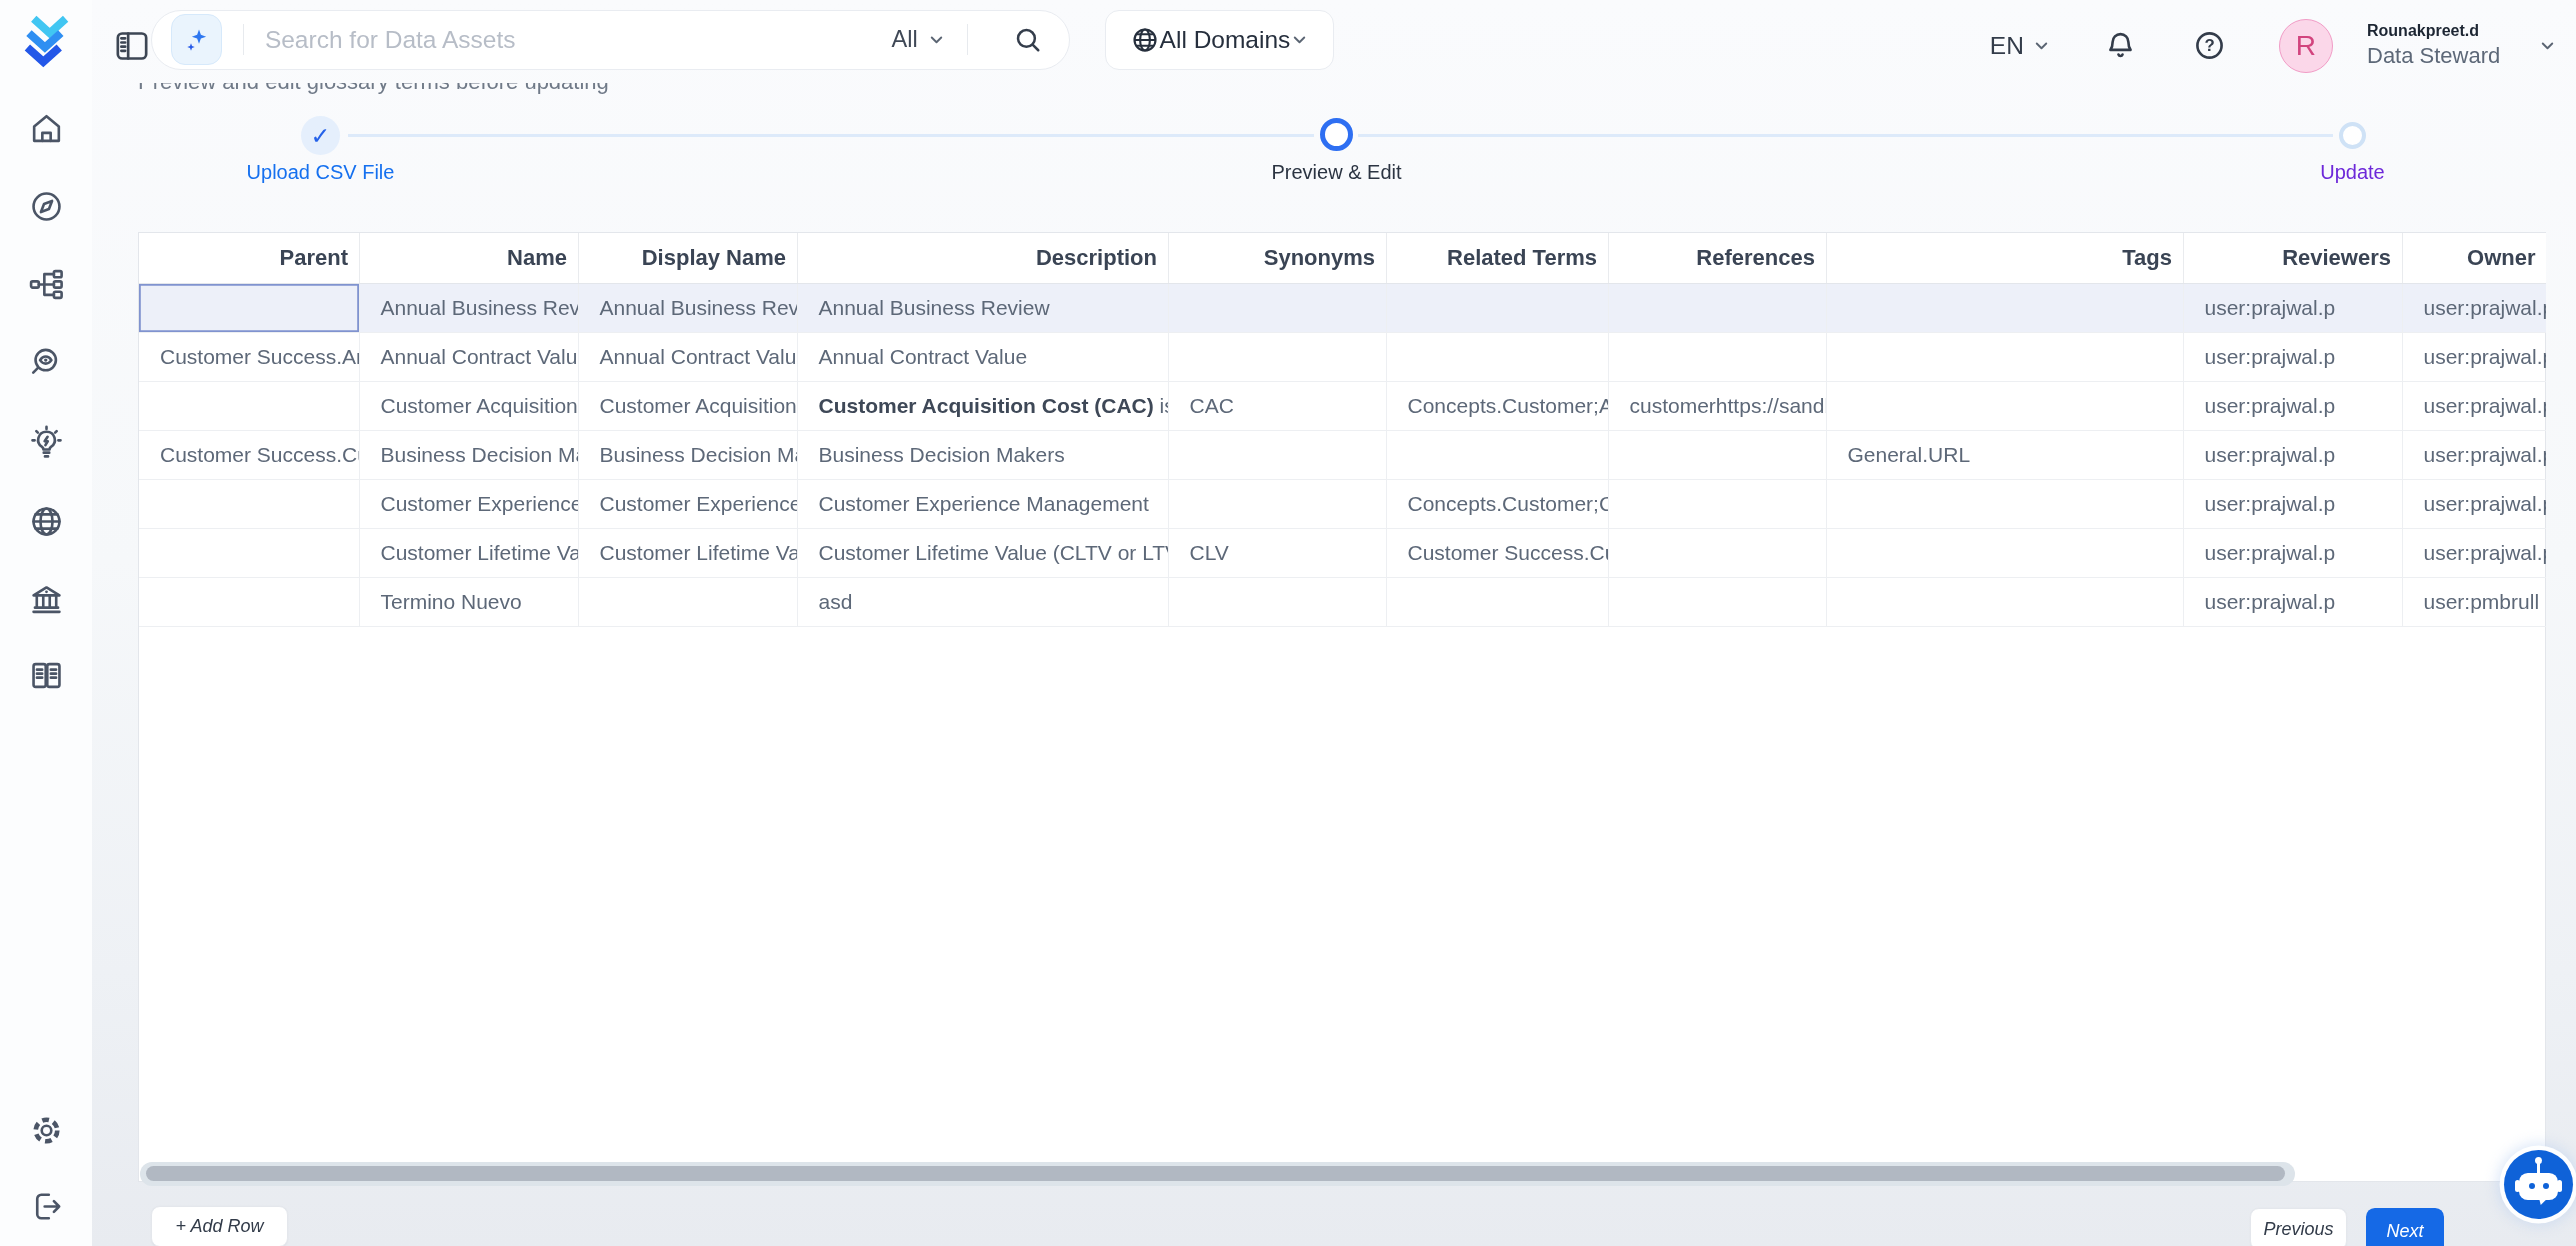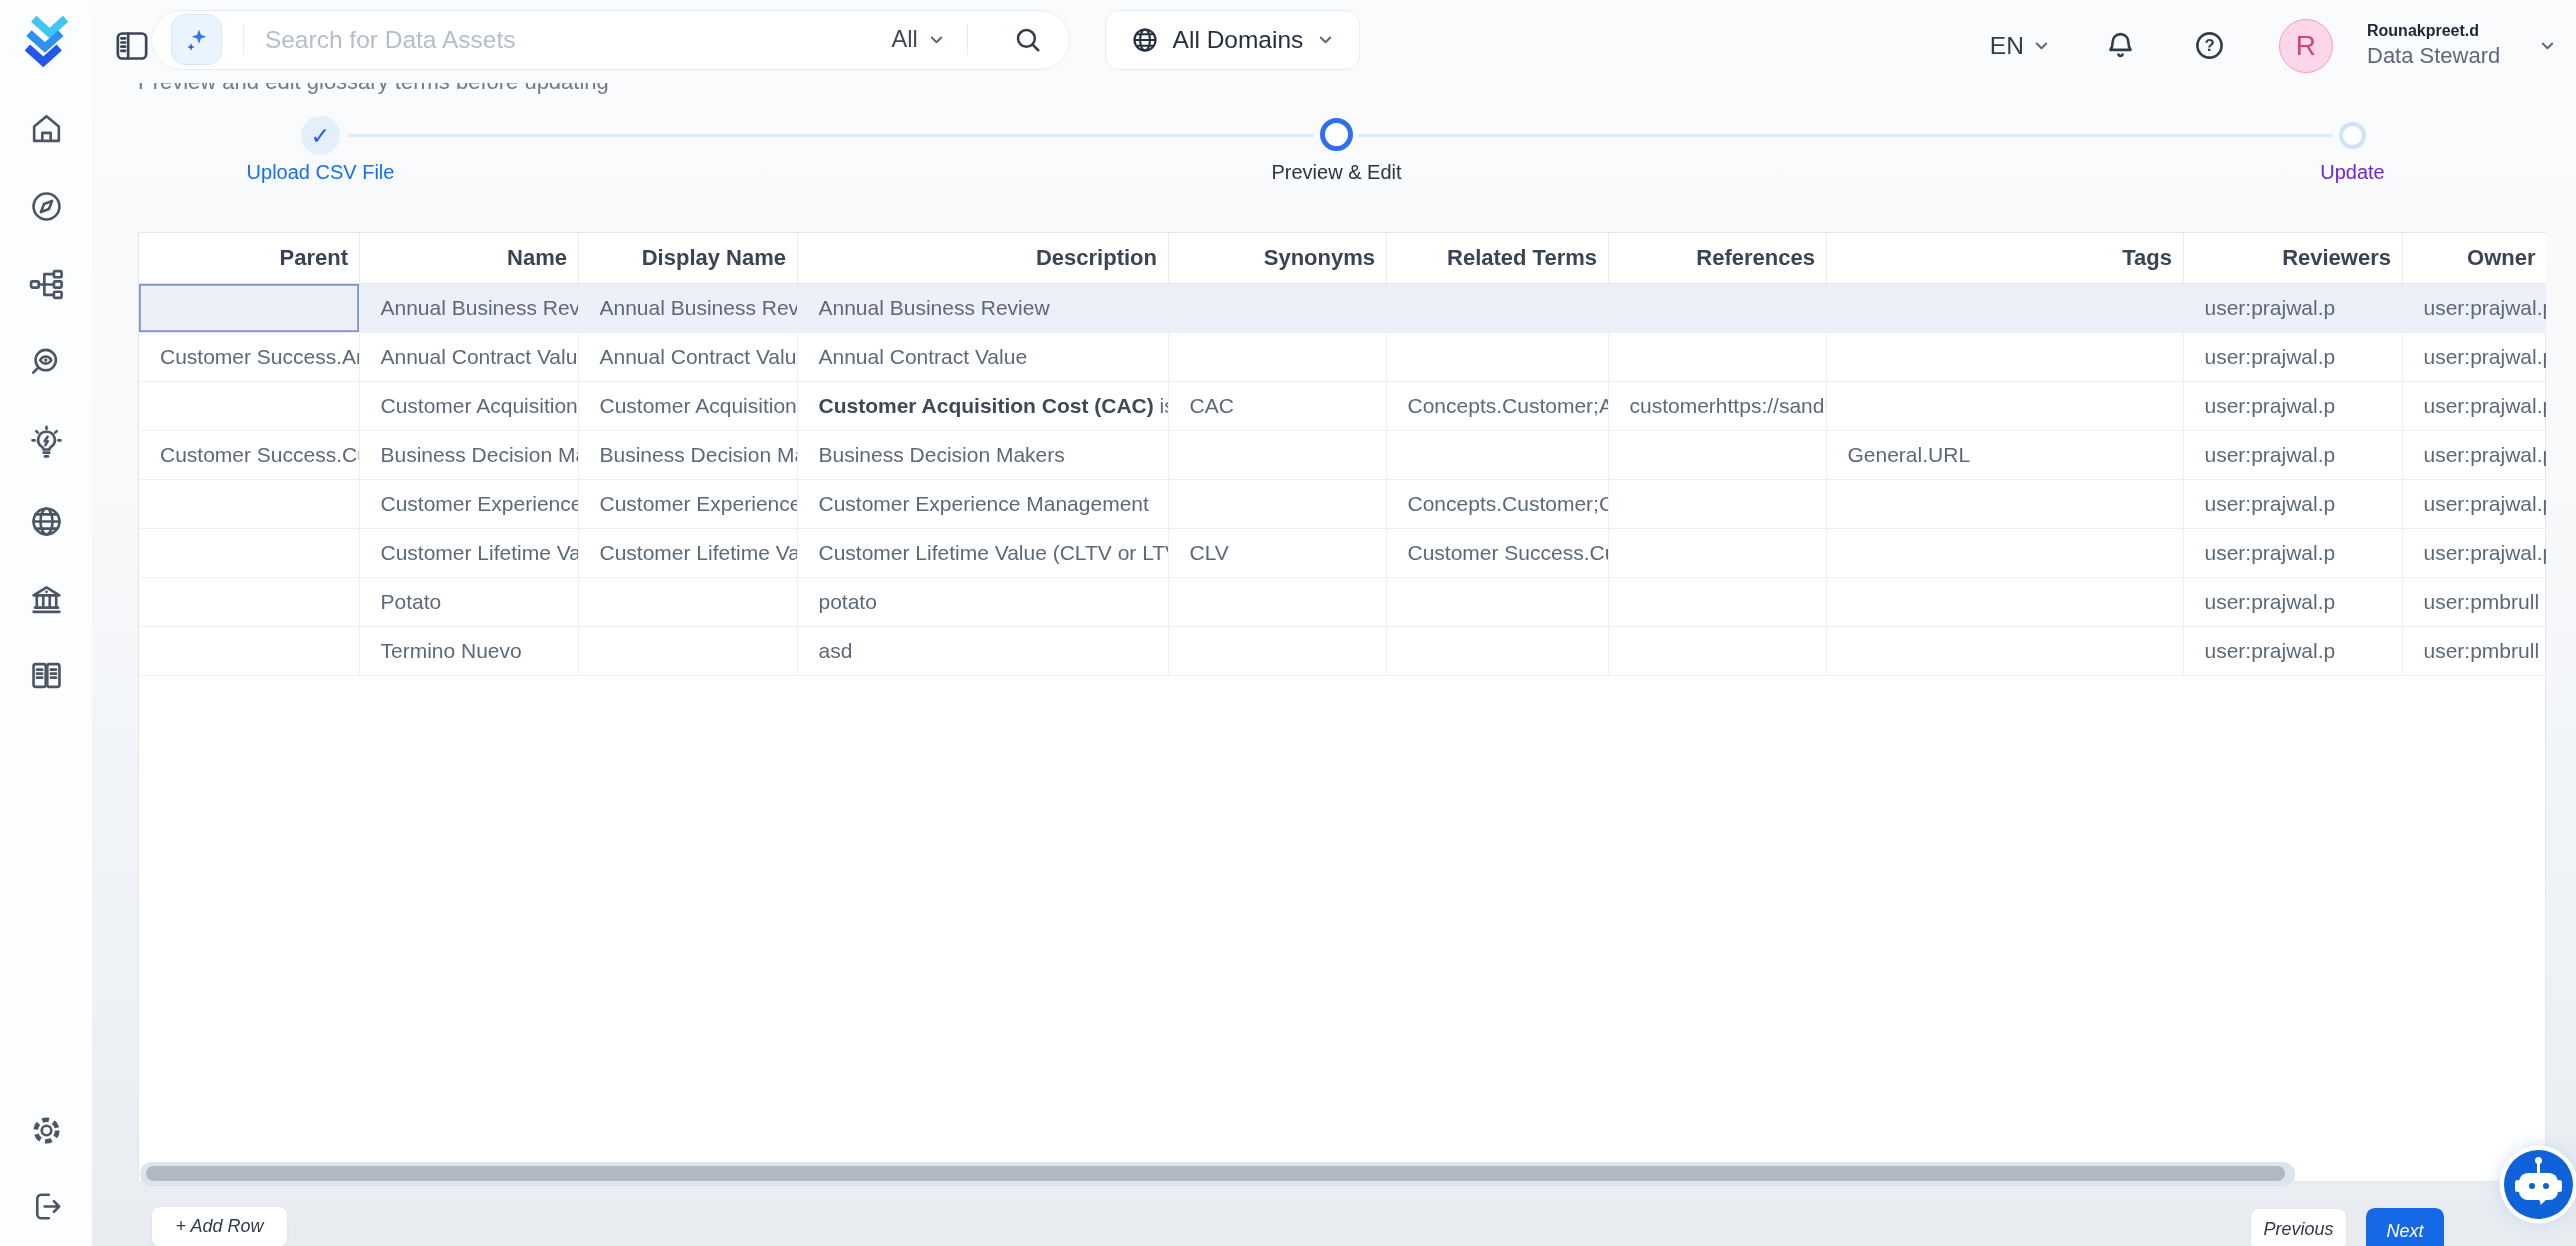--- a/index.html
+++ b/index.html
@@ -24,21 +24,21 @@
   .searchbar { position:absolute; left:59px; top:9.6px; width:919px; height:60px; background:#ffffff;
     border:0.9px solid #e9ecf1; border-radius:30px; display:flex; align-items:center; padding:0 26px 0 19px; }
   .ai-badge { width:51px; height:51px; border-radius:14px; background:#eaf4fd; border:0.9px solid #d6e9fb;
     display:flex; align-items:center; justify-content:center; flex:0 0 auto; }
   .sb-div { width:0.9px; height:31.5px; background:#e7eaee; margin:0 21px; }
   .sb-placeholder { flex:1; font-size:24.5px; color:#b7bdc7; white-space:nowrap; overflow:hidden; }
   .sb-all { display:flex; align-items:center; gap:8.8px; font-size:23.6px; color:#3f4856; cursor:pointer; }
   .chev2 { width:19px; height:19px; stroke:#5b6573; stroke-width:2.4; fill:none; stroke-linecap:round; stroke-linejoin:round; }
   .sb-search-ic { margin-left:23px; cursor:pointer; }
   .domains-btn { position:absolute; left:1013px; top:9.6px; height:60px; background:#ffffff; border:0.9px solid #e9ecf1;
-    border-radius:14px; display:flex; align-items:center; gap:13px; padding:0 23.6px; font-size:24.5px; color:#262f3d; cursor:pointer; }
+    border-radius:14px; display:flex; align-items:center; padding:0 23.6px; font-size:24.5px; color:#262f3d; cursor:pointer; }
   .nav-right { position:absolute; right:19px; top:0; height:91px; display:flex; align-items:center; gap:50px; }
   .lang { display:flex; align-items:center; gap:7.9px; font-size:24.5px; color:#333c4a; cursor:pointer; }
   .icon-btn { width:39px; height:39px; display:flex; align-items:center; justify-content:center; cursor:pointer; }
   .icon-btn svg { width:35px; height:35px; stroke:#333c4a; stroke-width:1.8; fill:none; stroke-linecap:round; stroke-linejoin:round; }
   .avatar { width:54px; height:54px; border-radius:50%; background:#fbd7e9; border:1.8px solid #f19cc6;
     display:flex; align-items:center; justify-content:center; font-size:28px; color:#d2447e; }
   .user-meta { line-height:1.2; margin-left:-15.8px; }
   .user-name { font-size:16px; font-weight:bold; color:#1d2633; }
   .user-role { font-size:22px; color:#3e4document8566; margin-top:2.6px; }
 
@@ -360,32 +360,20 @@
           <td>Customer Lifetime Value (CLTV or LTV) i...</td>
           <td>CLV</td>
           <td>Customer Success.Cu...</td>
           <td></td>
           <td></td>
           <td>user:prajwal.p</td>
           <td>user:prajwal.p</td>
         </tr>
         <tr>
           <td></td>
-          <td>Potato</td>
-          <td></td>
-          <td>potato</td>
-          <td></td>
-          <td></td>
-          <td></td>
-          <td></td>
-          <td>user:prajwal.p</td>
-          <td>user:pmbrull</td>
-        </tr>
-        <tr>
-          <td></td>
           <td>Termino Nuevo</td>
           <td></td>
           <td>asd</td>
           <td></td>
           <td></td>
           <td></td>
           <td></td>
           <td>user:prajwal.p</td>
           <td>user:pmbrull</td>
         </tr>

